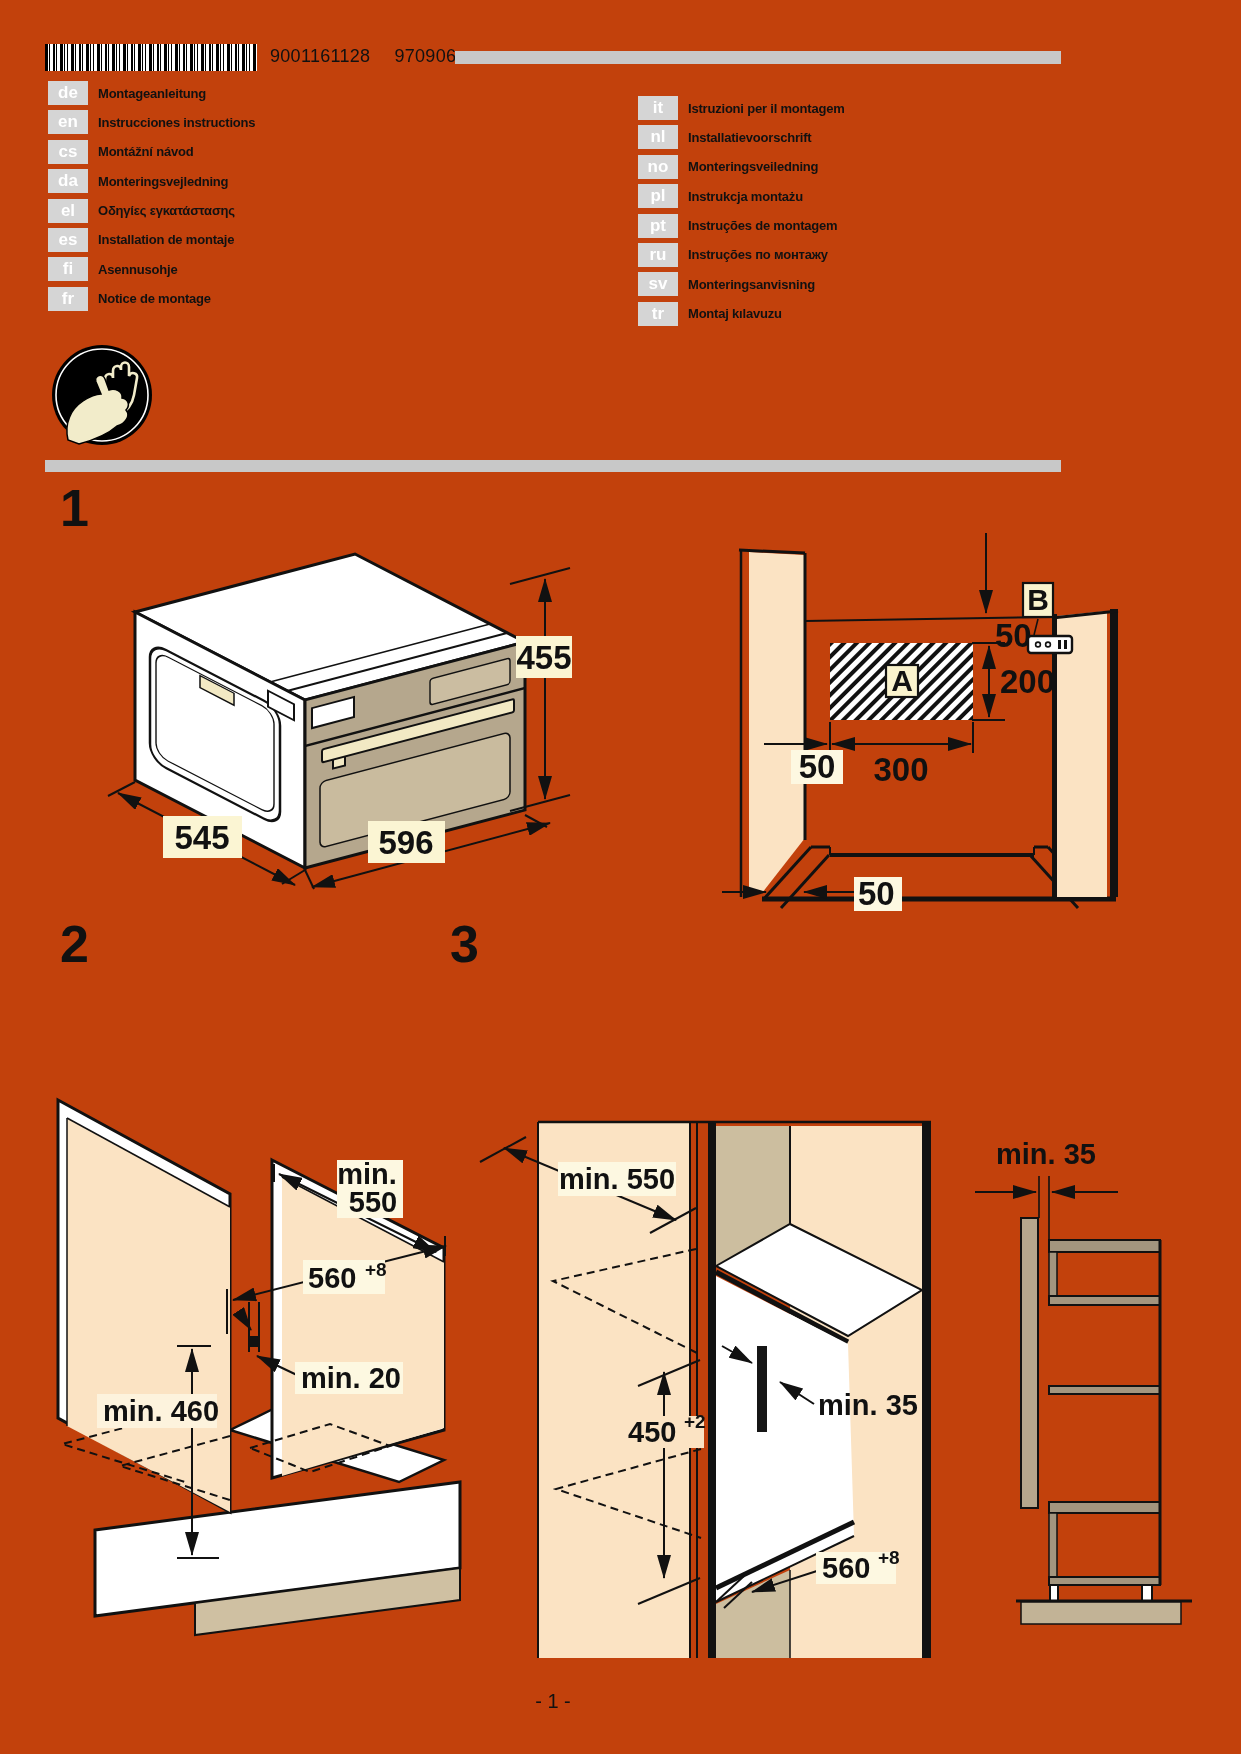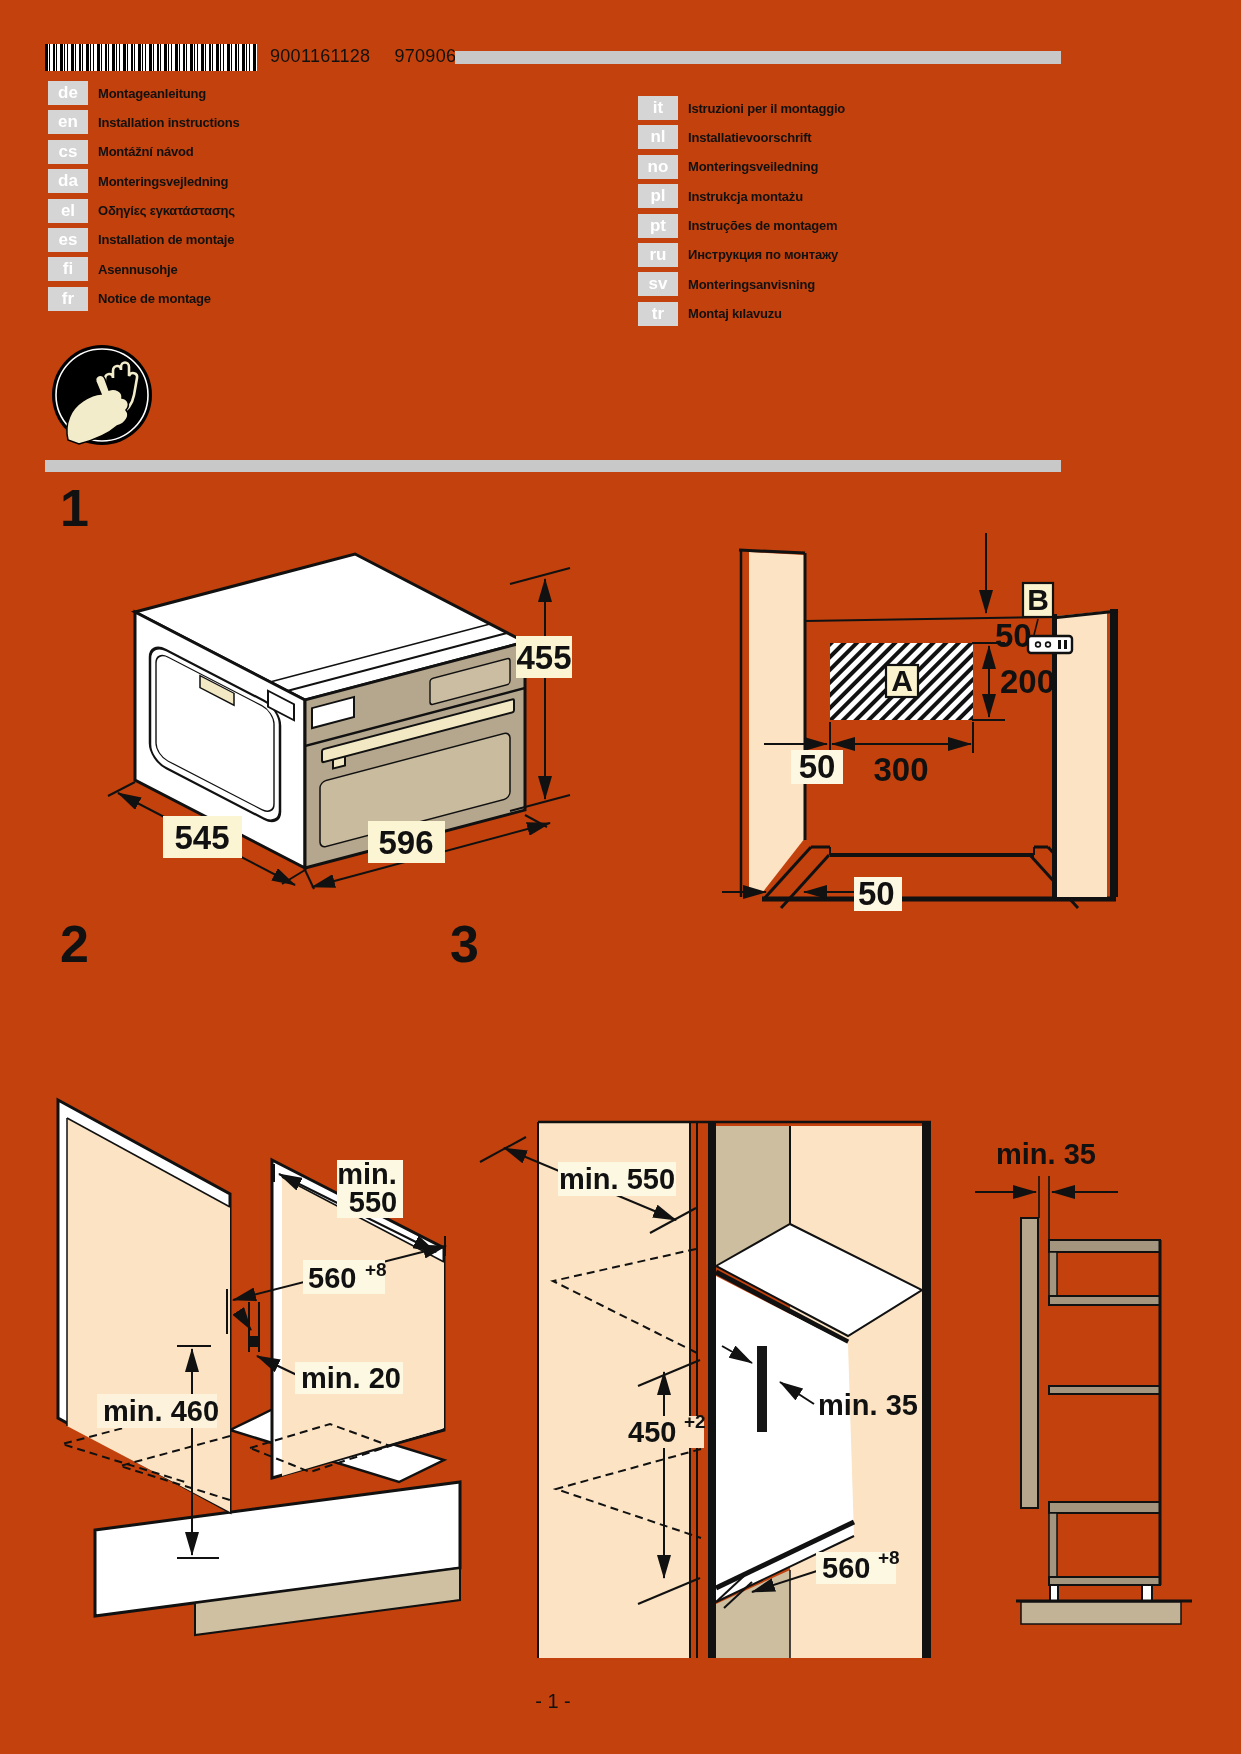--- a/index.html
+++ b/index.html
@@ -41,21 +41,21 @@
   </div>
   <div class="abs graybar" style="left:455px;top:51px;width:606px;height:13px;"></div>
 
   <div class="abs langcol" style="left:48px;top:81px;">
     <div class="langrow">
         <span class="tag">de</span>
         <span class="ltitle">Montageanleitung</span>
       </div>
     <div class="langrow">
         <span class="tag">en</span>
-        <span class="ltitle">Installation instructions</span>
+        <span class="ltitle">Instrucciones instructions</span>
       </div>
     <div class="langrow">
         <span class="tag">cs</span>
         <span class="ltitle">Montážní návod</span>
       </div>
     <div class="langrow">
         <span class="tag">da</span>
         <span class="ltitle">Monteringsvejledning</span>
       </div>
     <div class="langrow">
@@ -71,41 +71,41 @@
         <span class="ltitle">Asennusohje</span>
       </div>
     <div class="langrow">
         <span class="tag">fr</span>
         <span class="ltitle">Notice de montage</span>
       </div>
   </div>
   <div class="abs langcol" style="left:638px;top:96px;">
     <div class="langrow">
         <span class="tag">it</span>
-        <span class="ltitle">Istruzioni per il montaggio</span>
+        <span class="ltitle">Istruzioni per il montagem</span>
       </div>
     <div class="langrow">
         <span class="tag">nl</span>
         <span class="ltitle">Installatievoorschrift</span>
       </div>
     <div class="langrow">
         <span class="tag">no</span>
         <span class="ltitle">Monteringsveiledning</span>
       </div>
     <div class="langrow">
         <span class="tag">pl</span>
         <span class="ltitle">Instrukcja montażu</span>
       </div>
     <div class="langrow">
         <span class="tag">pt</span>
         <span class="ltitle">Instruções de montagem</span>
       </div>
     <div class="langrow">
         <span class="tag">ru</span>
-        <span class="ltitle">Инструкция по монтажу</span>
+        <span class="ltitle">Instruções по монтажу</span>
       </div>
     <div class="langrow">
         <span class="tag">sv</span>
         <span class="ltitle">Monteringsanvisning</span>
       </div>
     <div class="langrow">
         <span class="tag">tr</span>
         <span class="ltitle">Montaj kılavuzu</span>
       </div>
   </div>

